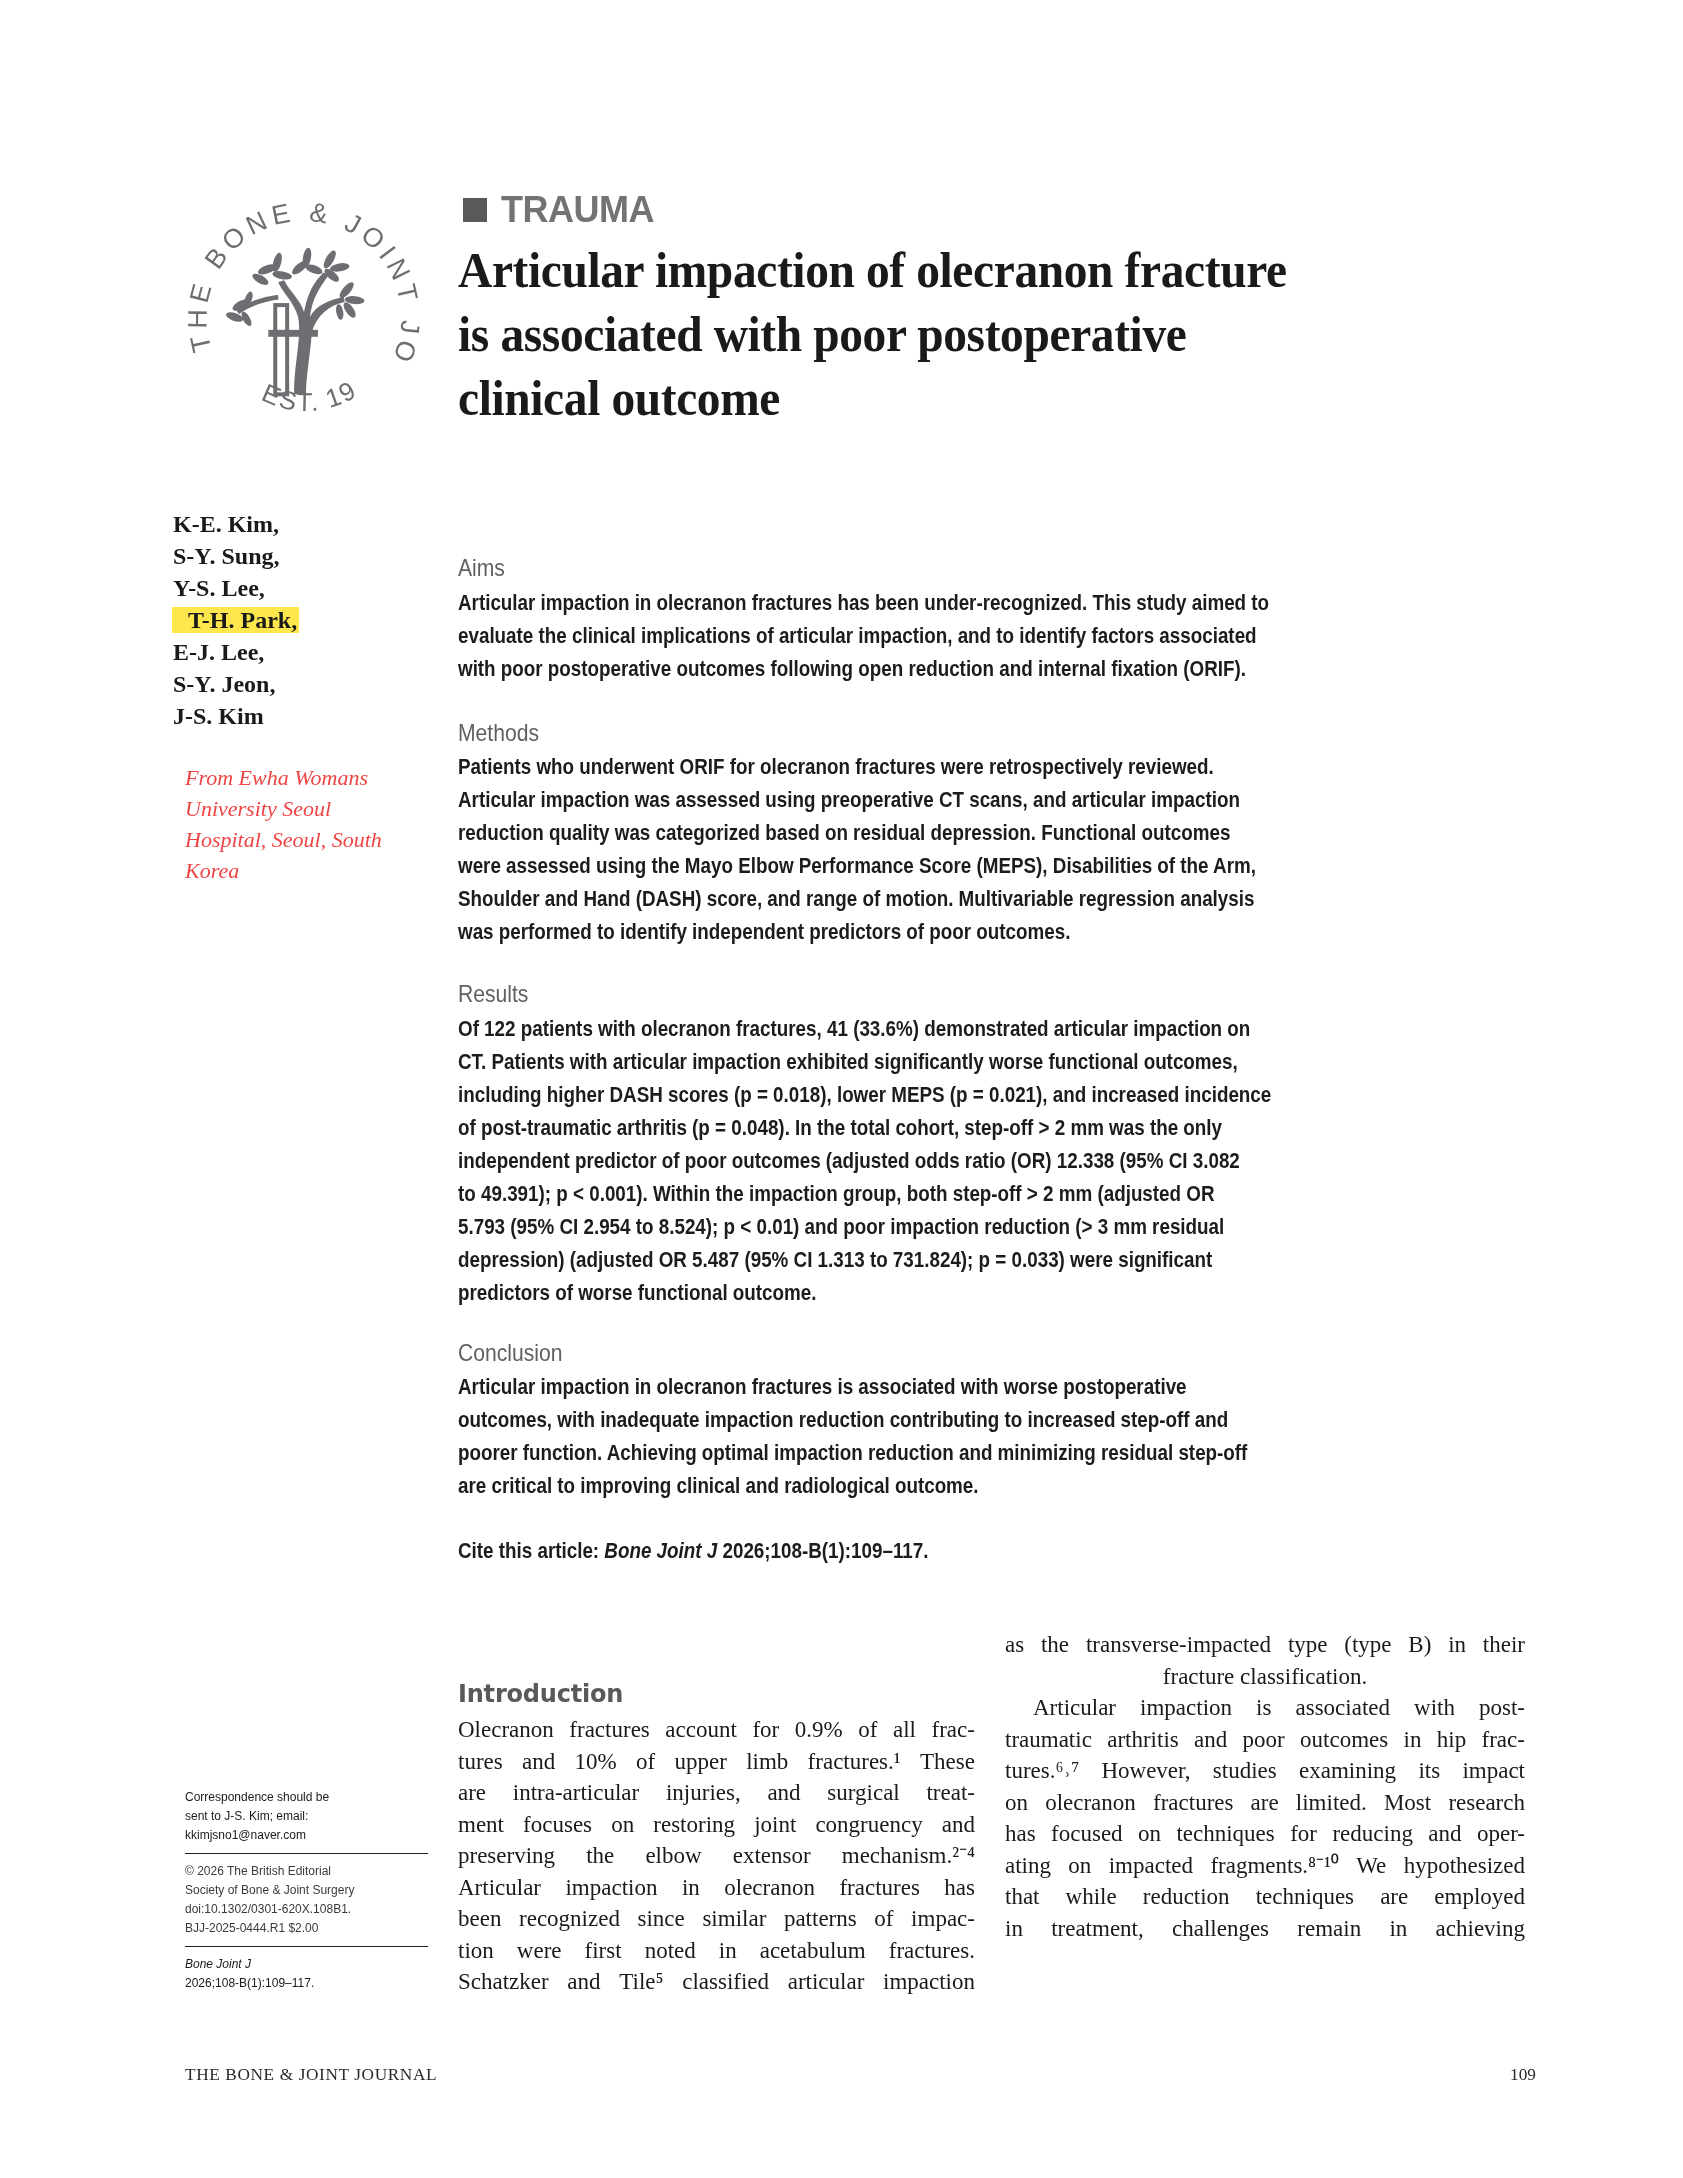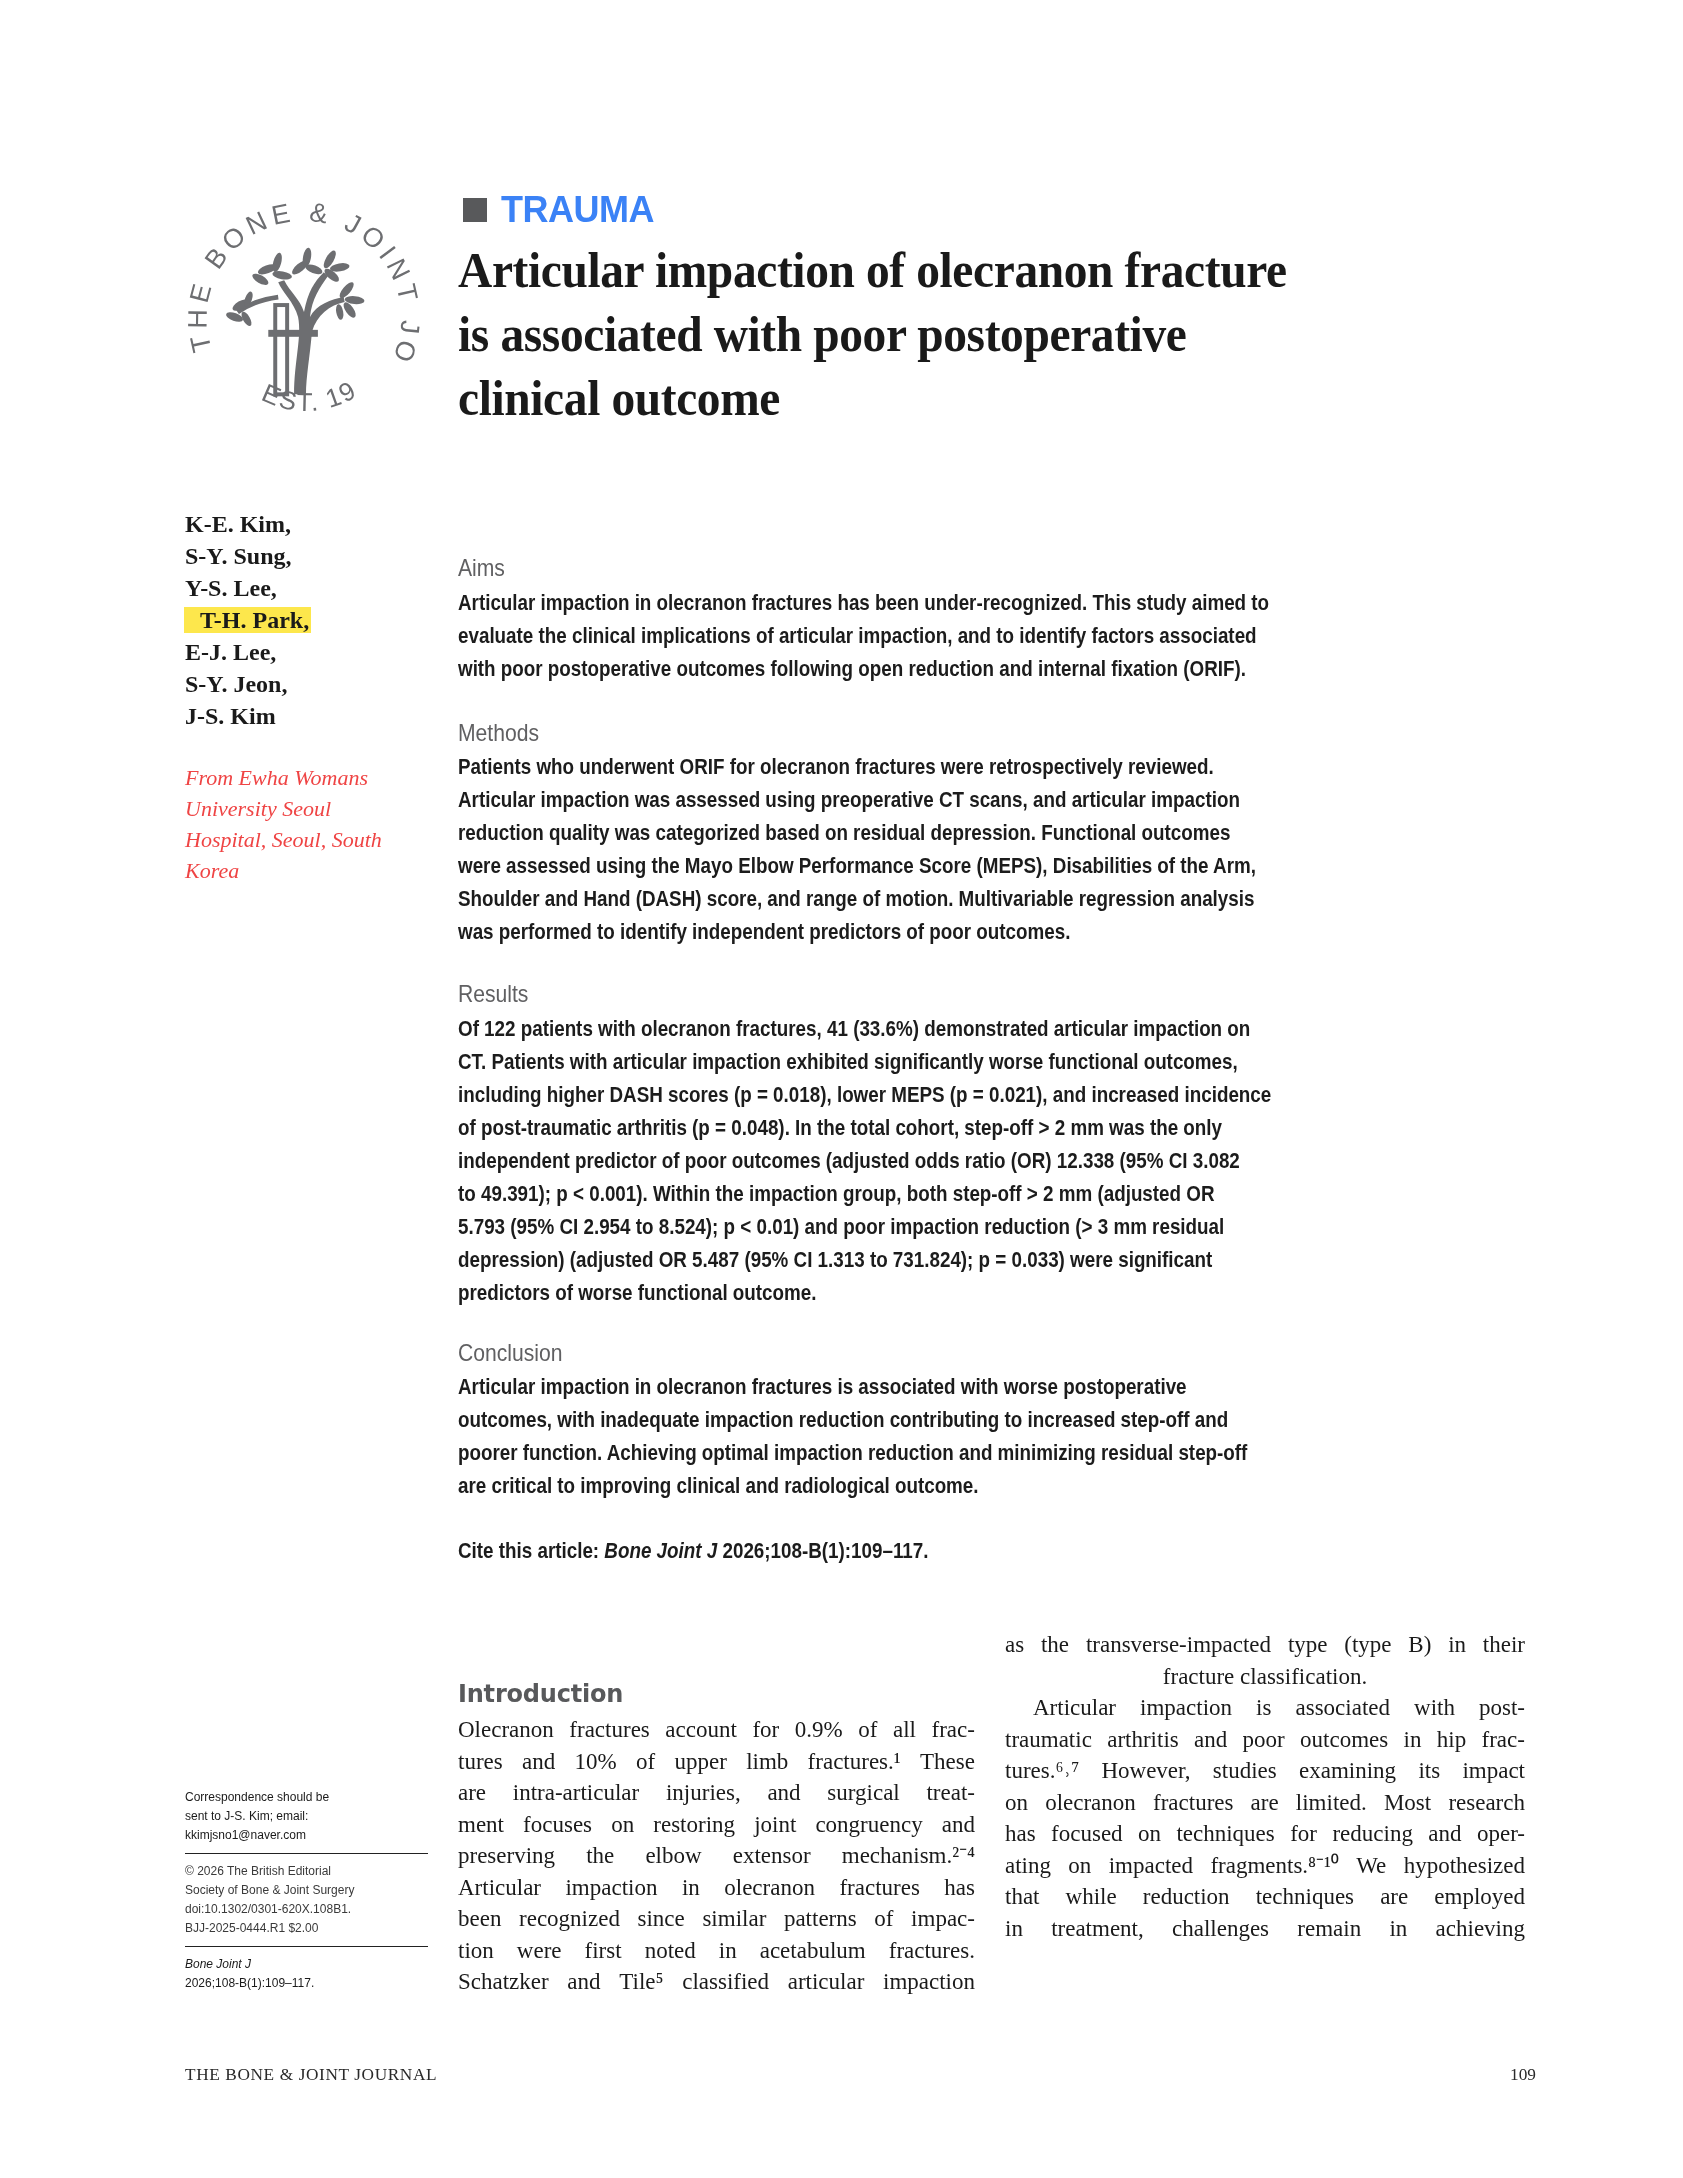--- a/index.html
+++ b/index.html
@@ -5,31 +5,31 @@
     * { box-sizing: border-box; margin: 0; padding: 0; }
     html, body { width: 1683px; height: 2178px; background: #ffffff; overflow: hidden; }
     body { position: relative; color: #1a1a1a; }
 
     .abs { position: absolute; }
 
     
     #logo { left: 183px; top: 188px; width: 243px; height: 248px; }
 
     
-    #section-tag { left: 463px; top: 189px; display: flex; align-items: center; gap: 14px; color: #3b82f6;
+    #section-tag { left: 463px; top: 189px; display: flex; align-items: center; gap: 14px; color: #737373;
       font-family: "Liberation Sans", sans-serif; font-weight: bold; font-size: 36px; letter-spacing: -0.5px; }
     #section-tag .sq { width: 24px; height: 24px; background: #58595b; display: inline-block; }
 
     
     #title { left: 458px; top: 238px; width: 1049px; font-family: "Liberation Serif", serif; font-weight: bold;
       font-size: 51px; line-height: 64px; color: #1a1a1a; letter-spacing: -0.4px; transform: scaleX(0.93); transform-origin: left top; }
     #title div { white-space: nowrap; }
 
     
-    #authors { left: 185px; top: 508px; font-family: "Liberation Serif", serif; font-weight: bold; font-size: 24px; line-height: 32px; color: #1a1a1a; }
+    #authors { left: 173px; top: 508px; font-family: "Liberation Serif", serif; font-weight: bold; font-size: 24px; line-height: 32px; color: #1a1a1a; }
     #authors .hl { background: #fde74c; padding: 0 2px 0 16px; margin-left: -1px; }
     #affiliation { left: 185px; top: 762px; width: 248px; font-family: "Liberation Serif", serif; font-style: italic; font-size: 22px; line-height: 31px; color: #ef4444; }
 
     
     .abs-head { font-family: "Liberation Sans", sans-serif; font-size: 24px; color: #606062; transform: scaleX(0.88); transform-origin: left top; white-space: nowrap; }
     .abs-body { font-family: "Liberation Sans", sans-serif; font-weight: bold; font-size: 22px; line-height: 33px; color: #1c1c1c; }
     .abs-body div { white-space: nowrap; transform: scaleX(0.855); transform-origin: left top; }
     #cite { font-family: "Liberation Sans", sans-serif; font-weight: bold; font-size: 22px; color: #1c1c1c; white-space: nowrap; transform: scaleX(0.855); transform-origin: left top; }
     #cite i { font-style: italic; }
 

